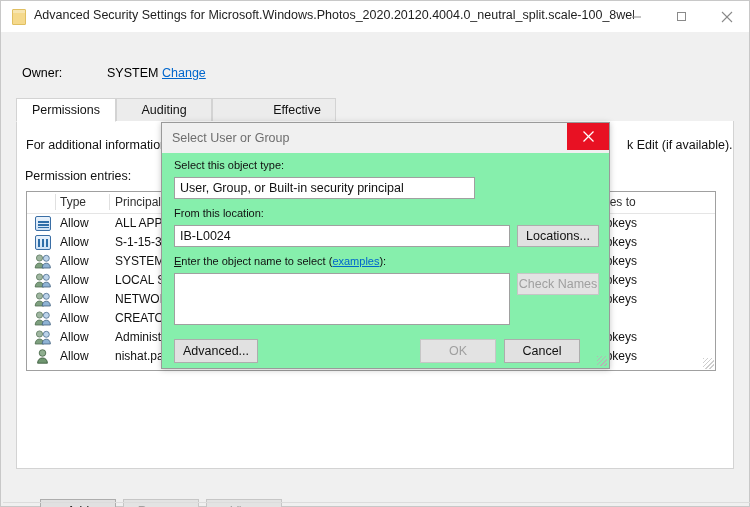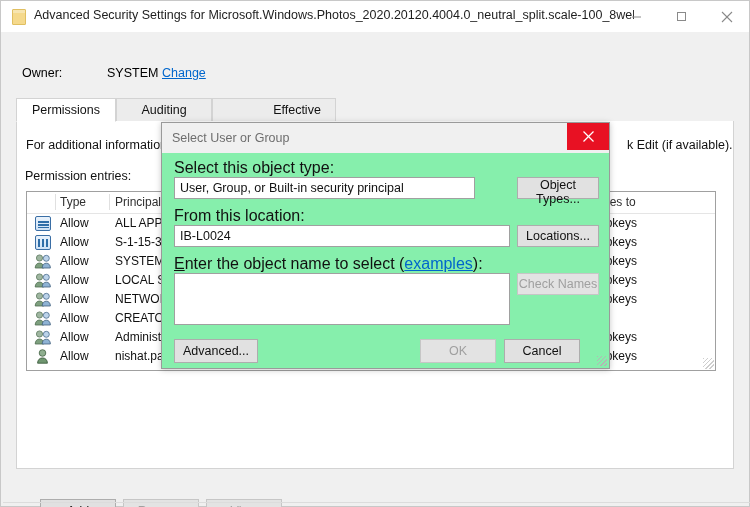--- a/index.html
+++ b/index.html
@@ -314,21 +314,21 @@
     color: #ffffff;
     cursor: pointer;
   }
   .dlg-body {
     position: absolute;
     left: 0; top: 30px;
     right: 0; bottom: 0;
   }
   .dlg-label {
     position: absolute;
-    font-size: 16px;
+    font-size: 11px;
     color: #111;
     white-space: nowrap;
   }
   .dlg-input {
     position: absolute;
     box-sizing: border-box;
     background: #ffffff;
     border: 1px solid #a0a0a0;
     font-family: "Liberation Sans", sans-serif;
     font-size: 12.5px;
@@ -544,21 +544,20 @@
         <svg width="13" height="13" viewBox="0 0 13 13">
             <line x1="1.5" y1="1.5" x2="11.5" y2="11.5" stroke="#ffffff" stroke-width="1.3"></line>
             <line x1="11.5" y1="1.5" x2="1.5" y2="11.5" stroke="#ffffff" stroke-width="1.3"></line>
           </svg>
       </div>
     </div>
 
     <div class="dlg-body">
       <div class="dlg-label lbl-objtype">Select this object type:</div>
       <div class="dlg-input in-objtype">User, Group, or Built-in security principal</div>
-      <button class="btn btn-objtypes">Object Types...</button>
 
       <div class="dlg-label lbl-location">From this location:</div>
       <div class="dlg-input in-location">IB-L0024</div>
       <button class="btn btn-locations">Locations...</button>
 
       <div class="dlg-label lbl-objname"><u>E</u><span>nter the object name to select (</span><span class="link-examples">examples</span><span>):</span></div>
       <div class="dlg-input in-objname"></div>
       <button class="btn btn-checknames disabled">Check Names</button>
 
       <button class="btn btn-advanced">Advanced...</button>

